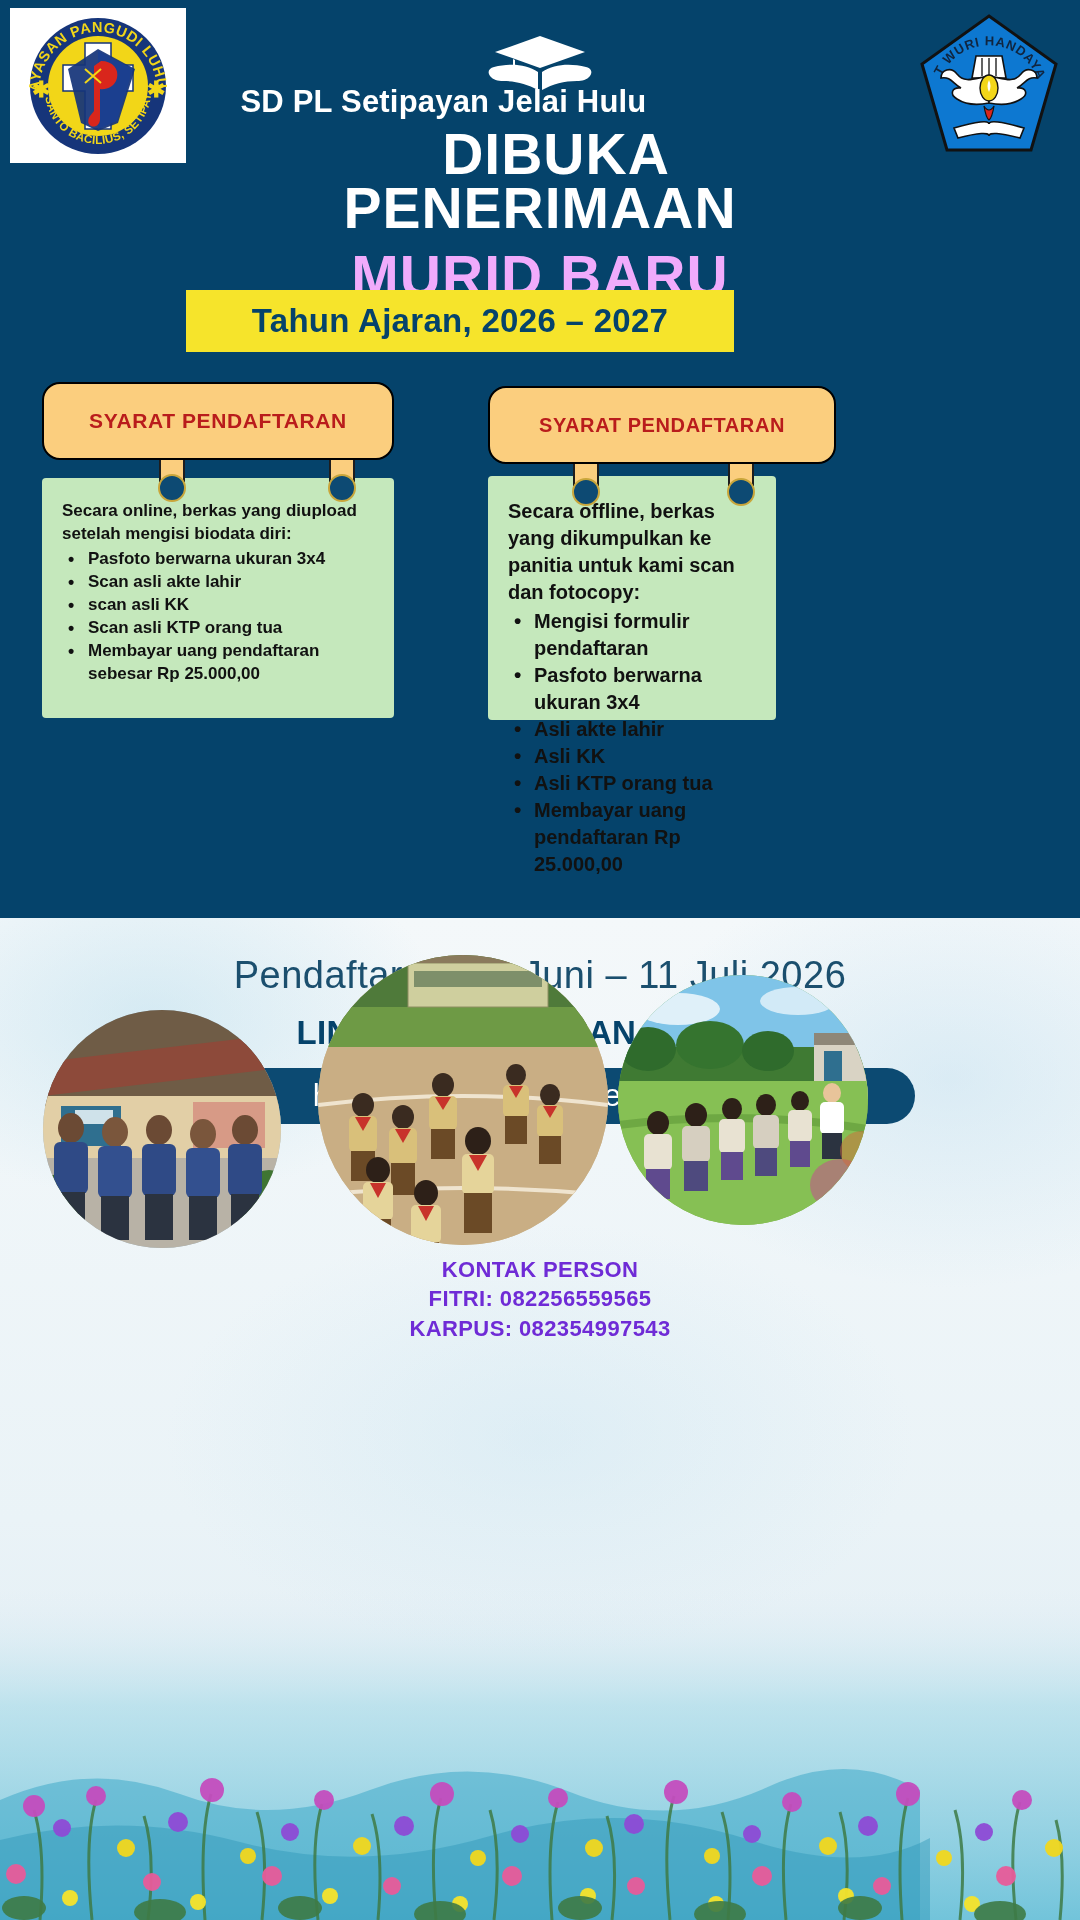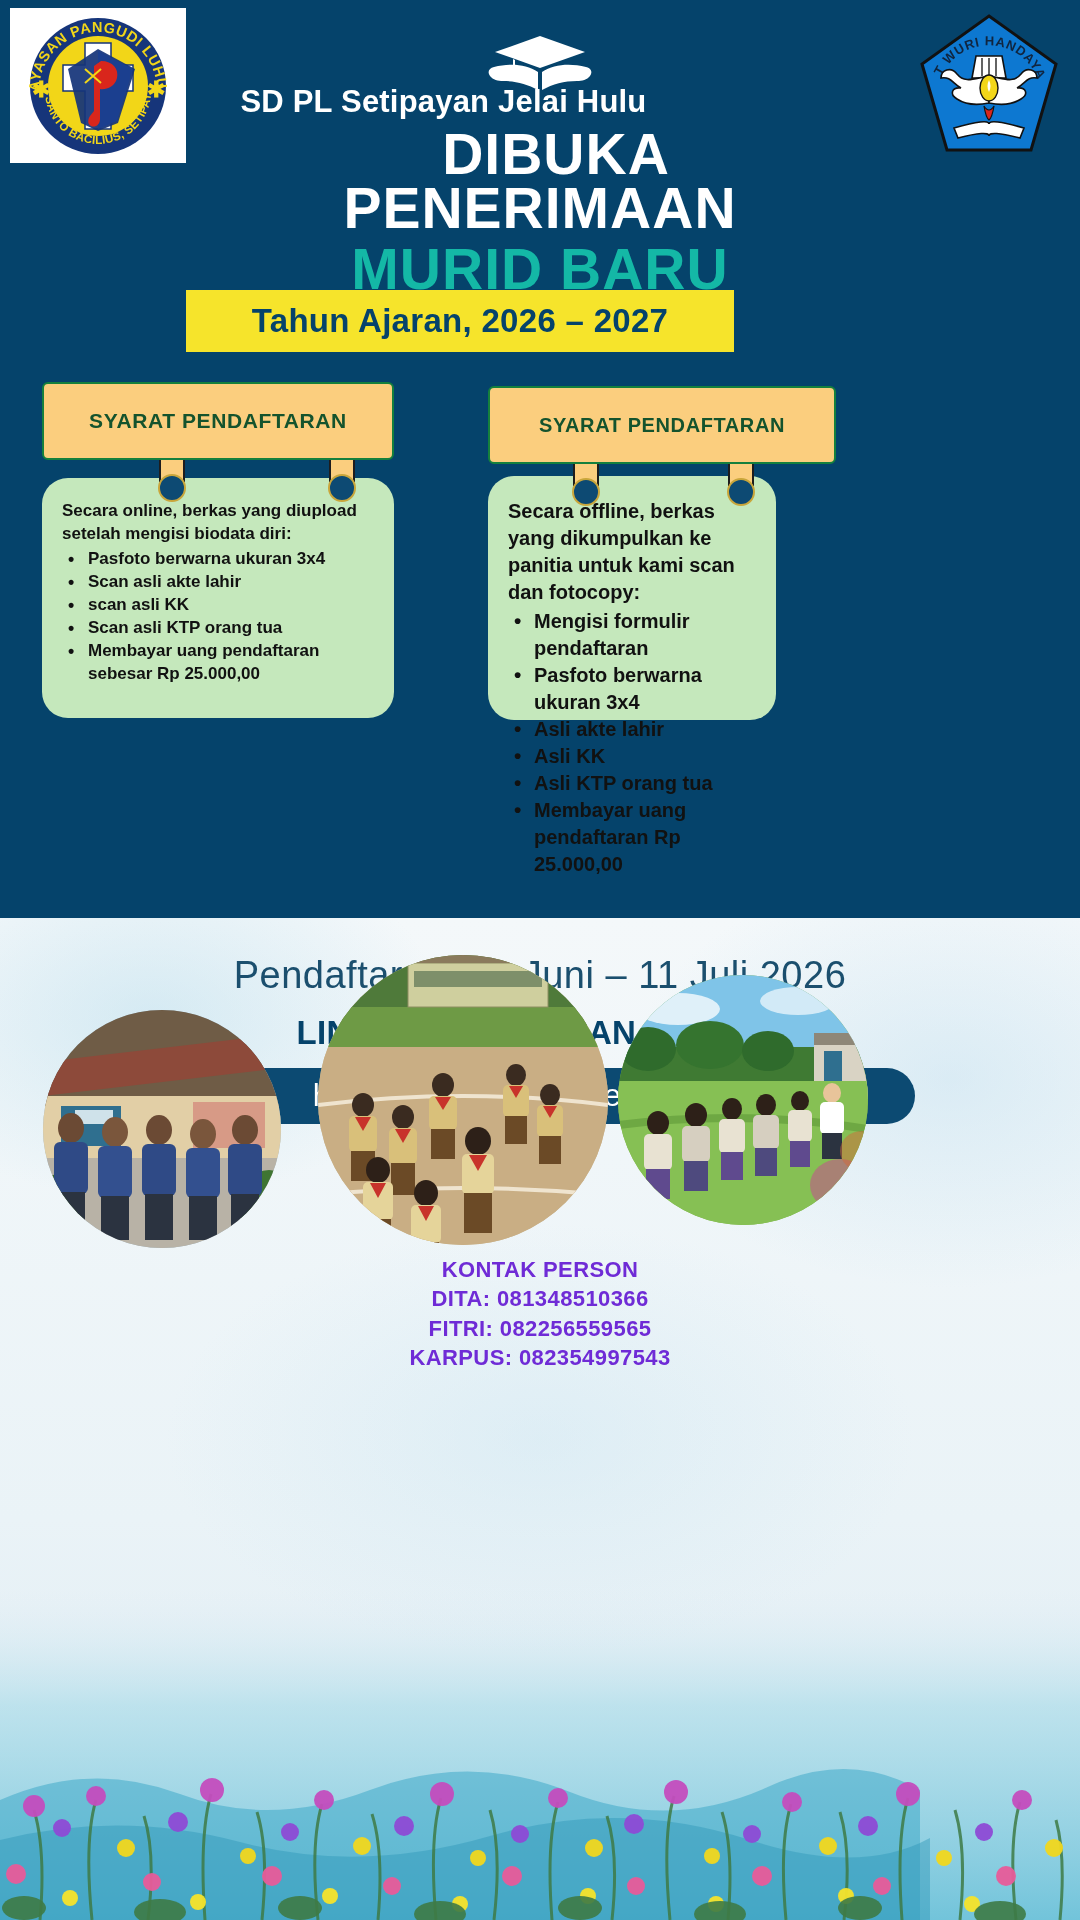--- a/index.html
+++ b/index.html
@@ -31,50 +31,50 @@
   .school-name {
     position:absolute; top:84px; left:0; width:887px; text-align:center;
     color:#ffffff; font-size:31px; font-weight:bold; letter-spacing:0.2px;
   }
   .title-l1, .title-l2, .title-l3 {
     position:absolute; left:0; width:1080px; text-align:center;
     font-weight:bold; line-height:1;
   }
   .title-l1 { top:126px; color:#fff; font-size:57px; letter-spacing:1px;padding-left:32px; }
   .title-l2 { top:180px; color:#fff; font-size:57px; letter-spacing:1px; }
-  .title-l3 { top:241px; color:#14b8a6; font-size:57px; letter-spacing:1px; }
+  .title-l3 { top:248px; color:#f0abfc; font-size:57px; letter-spacing:1px; }
 
   .year-banner {
     position:absolute; left:186px; top:290px; width:548px; height:62px;
     background:#F6E42B; display:flex; align-items:center; justify-content:center;
   }
   .year-banner span {
     color:#05436B; font-size:33px; font-weight:bold; letter-spacing:0.3px;
   }
 
   
   .board { position:absolute; }
   .board-head {
     position:absolute; background:#FBCE7E;
-    border:2px solid #15803d; border-radius:6px;
+    border:2px solid #000000; border-radius:18px;
     display:flex; align-items:center; justify-content:center;
-    color:#14532d; font-weight:bold; z-index:3;
+    color:#b91c1c; font-weight:bold; z-index:3;
   }
   .peg {
     position:absolute; width:26px; background:#FBCE7E;
     border-left:2px solid #1d1d1d; border-right:2px solid #1d1d1d;
     z-index:2;
   }
   .peg-ball {
     position:absolute; width:28px; height:28px; border-radius:50%;
     background:#0D4A73; border:2px solid #C9A63B; z-index:4;
   }
   .board-body {
     position:absolute; background:#C5E8BC;
-    border-radius:26px; z-index:1;
+    border-radius:4px; z-index:1;
     padding:22px 20px 18px 20px;
   }
   .board-body .intro { color:#111; font-weight:bold; line-height:1.35; }
   .board-body ul { list-style:none; margin-top:2px; }
   .board-body li {
     color:#111; font-weight:bold; line-height:1.35;
     position:relative; padding-left:26px; margin-top:0;
   }
   .board-body li:before {
     content:"\2022"; position:absolute; left:6px; top:-1px; font-size:1.05em;
@@ -416,21 +416,20 @@
             <rect x="-10" y="40" width="20" height="26" fill="#2b3340"></rect>
           </g>
       </g>
       <ellipse cx="222" cy="210" rx="30" ry="26" fill="#c44d8e" opacity="0.55"></ellipse>
       <ellipse cx="244" cy="176" rx="22" ry="20" fill="#d06a3a" opacity="0.5"></ellipse>
     </svg>
   </div>
 
   <div class="contact-block">
     <div class="contact-title">KONTAK PERSON</div>
-    <div>DITA: 081348510366</div>
     <div>FITRI: 082256559565</div>
     <div>KARPUS: 082354997543</div>
   </div>
 
   <div class="floral">
     <svg width="1080" height="330" viewBox="0 0 1080 330" preserveAspectRatio="none">
       <defs>
         <linearGradient id="fg" x1="0" y1="0" x2="0" y2="1">
           <stop offset="0%" stop-color="#DCEAF3" stop-opacity="0"></stop>
           <stop offset="35%" stop-color="#9ED8E6" stop-opacity="0.55"></stop>

